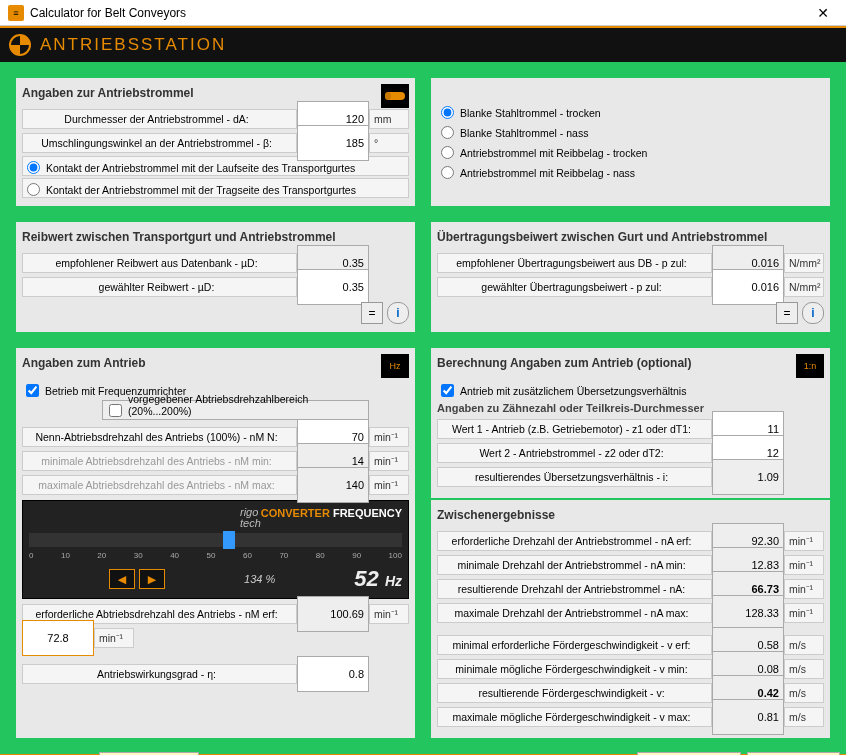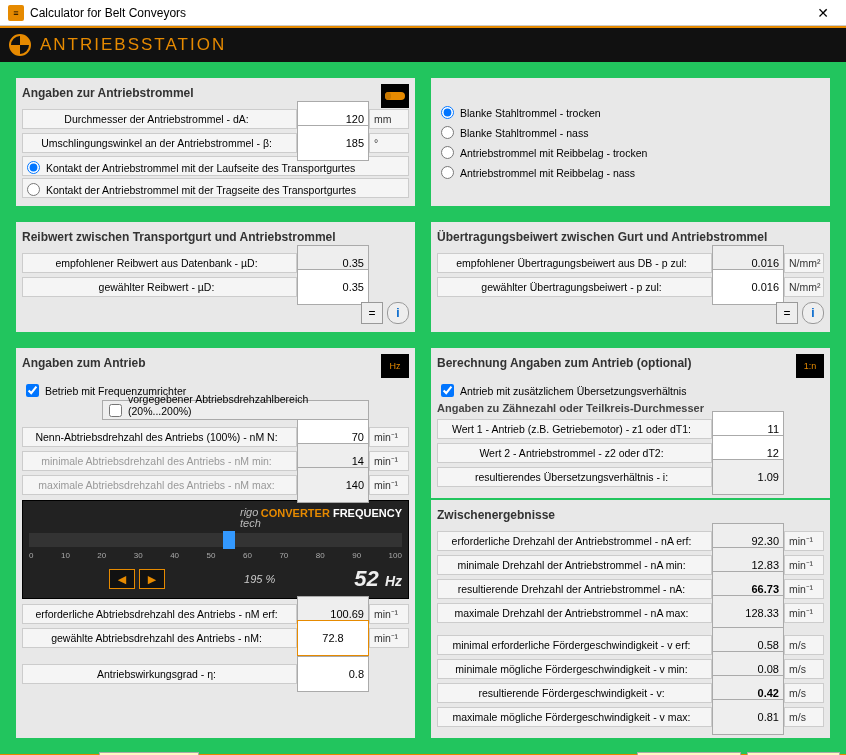--- a/index.html
+++ b/index.html
@@ -208,32 +208,31 @@
           <span>70</span>
           <span>80</span>
           <span>90</span>
           <span>100</span>
       </div>
       <div class="fcctrl">
         <div class="arrows">
           <div class="arrowbtn">◀</div>
           <div class="arrowbtn">▶</div>
         </div>
-        <div class="pct">195 %</div>
+        <div class="pct">134 %</div>
         <div class="hz"><span>52</span> <span class="u">Hz</span></div>
       </div>
     </div>
 
     <div class="row">
         <div class="label">erforderliche Abtriebsdrehzahl des Antriebs - nM erf:</div>
         <input type="text" readonly="" value="100.69" style="">
         <div class="unit">min⁻¹</div>
       </div>
     <div class="row">
-        <div class="label">gewählte Abtriebsdrehzahl des Antriebs - nM:</div>
         <input type="text" style="border-color: rgb(230, 138, 0); text-align: center;" value="72.8">
         <div class="unit">min⁻¹</div>
       </div>
     <div style="height:12px;"></div>
     <div class="row">
         <div class="label">Antriebswirkungsgrad - η:</div>
         <input type="text" value="0.8" style="">
         <div class="unit blank"></div>
       </div>
   </div>

